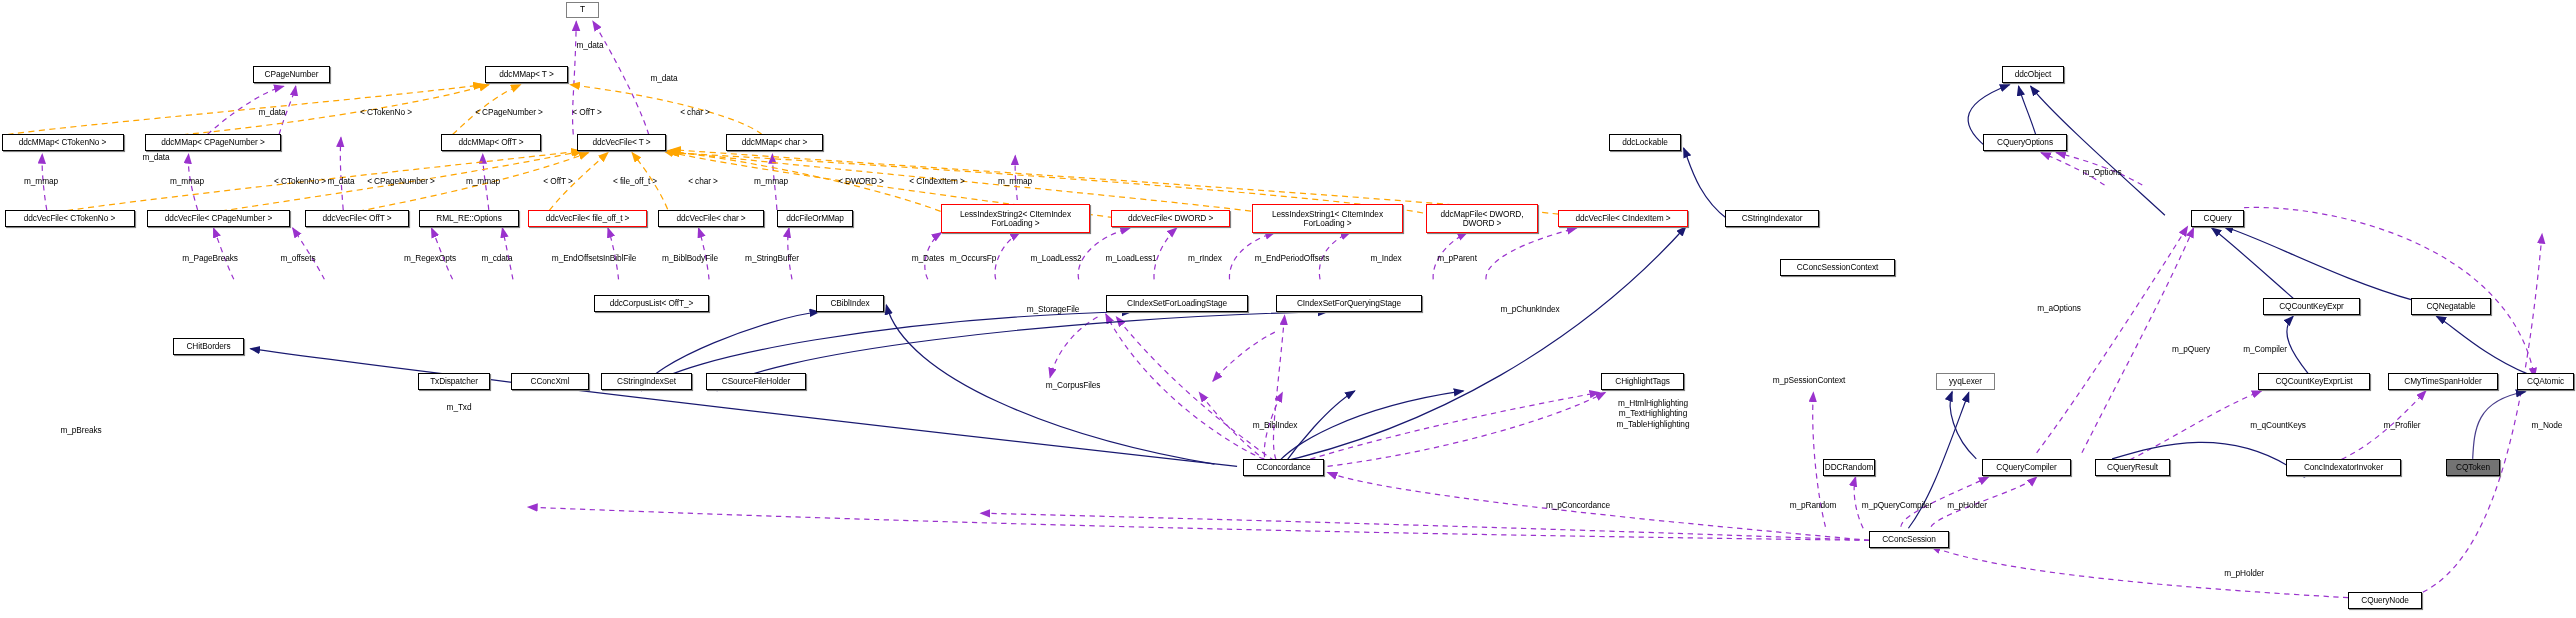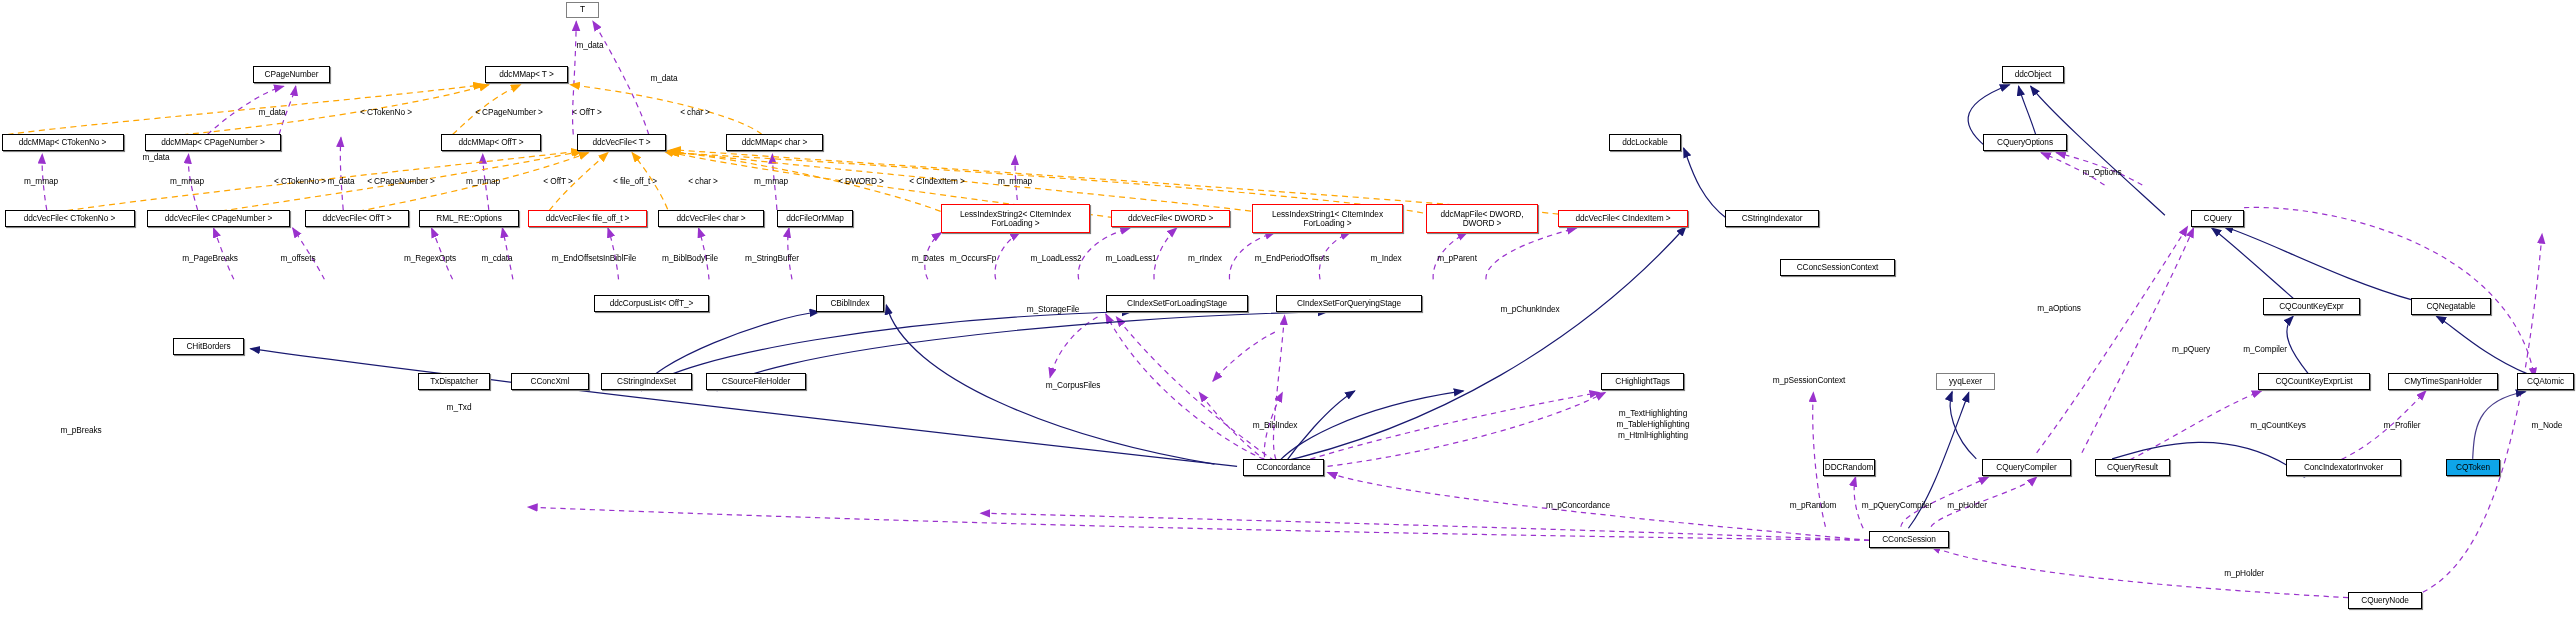--- a/index.html
+++ b/index.html
@@ -21,21 +21,21 @@
     display:flex;align-items:center;justify-content:center;
     text-align:center;
     font-size:8.3px;
     line-height:9px;
     color:#000000;
     white-space:pre-line;
     padding:0.8px 3px;
     letter-spacing:-0.1px;
   }
   .node.red{border:1.1px solid #ff0000;}
-  .node.gray{background:#0ea5e9;}
+  .node.gray{background:#737373;}
   .node.thin{border:0.8px solid #808080;box-shadow:none;}
 
   .elabel{
     position:absolute;
     font-size:8.3px;
     line-height:9px;
     color:#000000;
     white-space:pre-line;
     text-align:center;
     transform:translate(-50%,-50%);
@@ -257,21 +257,21 @@
       <div class="elabel" style="left: 1386px; top: 258px;">m_Index</div>
       <div class="elabel" style="left: 1457px; top: 258px;">m_pParent</div>
       <div class="elabel" style="left: 2102px; top: 172px;">m_Options</div>
       <div class="elabel" style="left: 1530px; top: 309px;">m_pChunkIndex</div>
       <div class="elabel" style="left: 1053px; top: 309px;">m_StorageFile</div>
       <div class="elabel" style="left: 1809px; top: 380px;">m_pSessionContext</div>
       <div class="elabel" style="left: 1073px; top: 385px;">m_CorpusFiles</div>
       <div class="elabel" style="left: 1275px; top: 425px;">m_BiblIndex</div>
       <div class="elabel" style="left: 459px; top: 407px;">m_Txd</div>
       <div class="elabel" style="left: 81px; top: 430px;">m_pBreaks</div>
-      <div class="elabel" style="left: 1653px; top: 403px; margin-top: 32px;">m_HtmlHighlighting</div>
+      <div class="elabel" style="left: 1653px; top: 403px;">m_HtmlHighlighting</div>
       <div class="elabel" style="left: 1653px; top: 413px;">m_TextHighlighting</div>
       <div class="elabel" style="left: 1653px; top: 424px;">m_TableHighlighting</div>
       <div class="elabel" style="left: 2059px; top: 308px;">m_aOptions</div>
       <div class="elabel" style="left: 2191px; top: 349px;">m_pQuery</div>
       <div class="elabel" style="left: 2265px; top: 349px;">m_Compiler</div>
       <div class="elabel" style="left: 2272px; top: 425px; padding-left: 12px;">m_qCountKeys</div>
       <div class="elabel" style="left: 2402px; top: 425px;">m_Profiler</div>
       <div class="elabel" style="left: 2547px; top: 425px;">m_Node</div>
       <div class="elabel" style="left: 1813px; top: 505px;">m_pRandom</div>
       <div class="elabel" style="left: 1897px; top: 505px;">m_pQueryCompiler</div>

